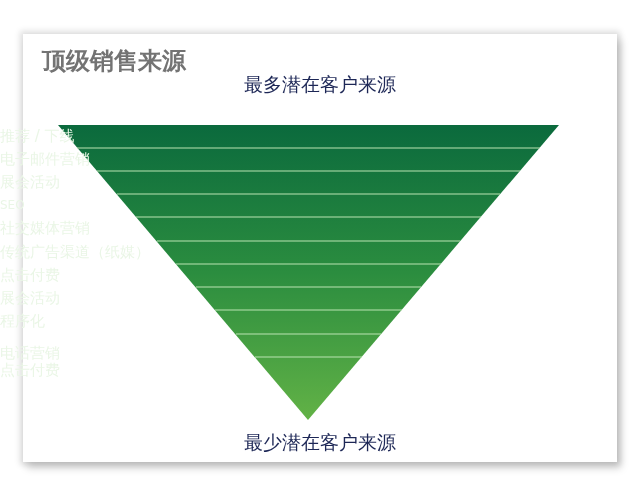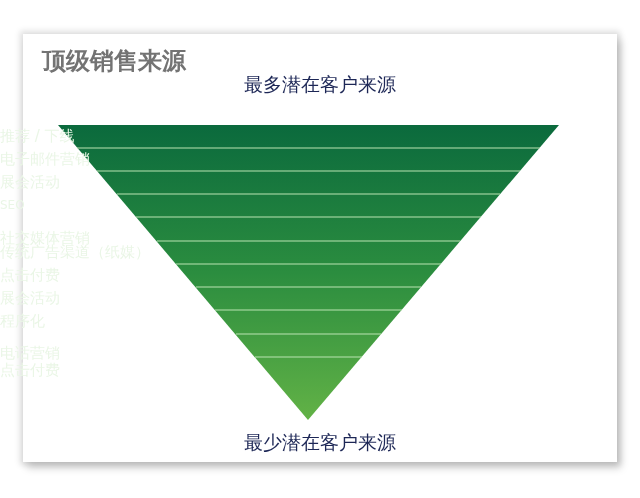--- a/index.html
+++ b/index.html
@@ -60,21 +60,21 @@
     <line x1="215" y1="310" x2="402" y2="310"></line>
     <line x1="236" y1="334" x2="381" y2="334"></line>
     <line x1="255" y1="357" x2="362" y2="357"></line>
   </g>
 </svg>
 
 <div class="row-label" style="top:125px">推荐 / 下线</div>
 <div class="row-label" style="top:148px">电子邮件营销</div>
 <div class="row-label" style="top:171px">展会活动</div>
 <div class="row-label small" style="top:194px">SEO</div>
-<div class="row-label" style="top:227px">社交媒体营销</div>
+<div class="row-label" style="top:217px">社交媒体营销</div>
 <div class="row-label" style="top:241px">传统广告渠道（纸媒）</div>
 <div class="row-label" style="top:264px">点击付费</div>
 <div class="row-label" style="top:287px">展会活动</div>
 <div class="row-label" style="top:310px">程序化</div>
 <div class="row-label" style="top:342px">电话营销</div>
 <div class="row-label" style="top:359px">点击付费</div>
 
 <div class="bottom-label">最少潜在客户来源</div>
 
 </body></html>

